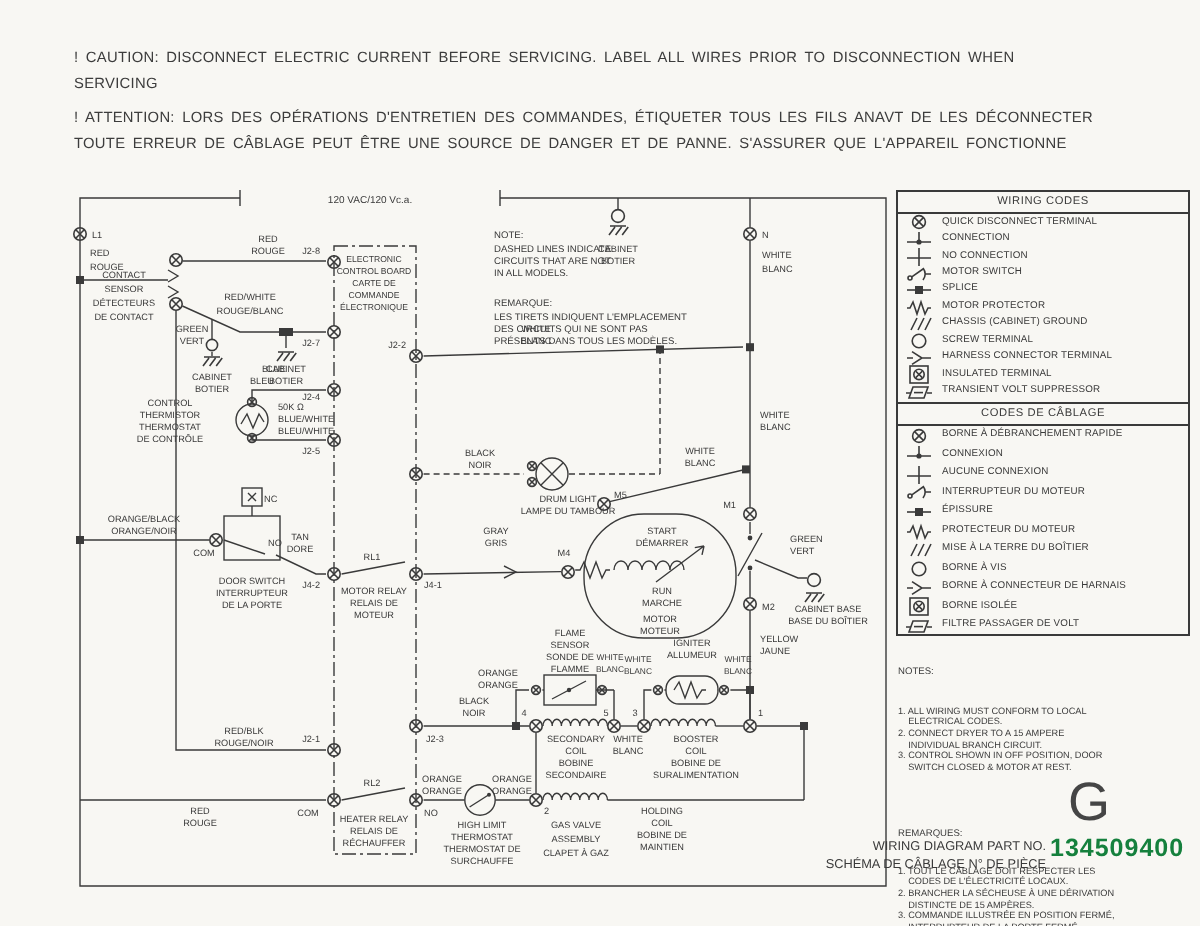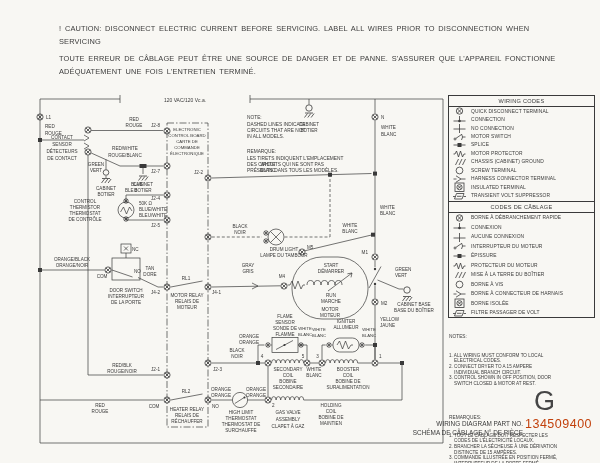--- a/index.html
+++ b/index.html
@@ -1,47 +1,47 @@
 <!DOCTYPE html>
 <html><head>
 <meta charset="utf-8">
 <style>
   html,body{margin:0;padding:0;}
   body{width:600px;height:463px;background:#eceae6;font-family:"Liberation Sans",sans-serif;}
   #page{position:relative;width:600px;height:463px;background:#f8f7f3;color:#3a3a3a;overflow:hidden;}
-  #caution{position:absolute;left:37px;top:22px;width:515px;font-size:7.4px;line-height:13px;letter-spacing:.15px;word-spacing:1.5px;color:#3c3c3c;margin-left:22px;}
+  #caution{position:absolute;left:37px;top:22px;width:515px;font-size:7.4px;line-height:13px;letter-spacing:.15px;word-spacing:1.5px;color:#3c3c3c;}
   #caution .gap{height:4px;}
   #legend{position:absolute;left:448px;top:95px;width:145px;border:.9px solid #3a3a3a;background:#f8f7f3;}
   .leg-hdr{border-bottom:.9px solid #3a3a3a;text-align:center;font-size:5.6px;padding:2px 0;letter-spacing:.3px;}
   .leg-hdr.mid{border-top:.9px solid #3a3a3a;margin-top:1px;}
   .leg-row{display:flex;align-items:center;height:8.45px;padding-left:3px;}
   .leg-row.fr{height:9.5px;}
   .leg-row svg{width:15px;height:10px;flex:0 0 15px;margin-right:4px;}
   .leg-row span{font-size:4.9px;letter-spacing:.1px;white-space:nowrap;}
   #notes{position:absolute;left:449px;top:323px;width:108px;font-size:4.6px;line-height:5.7px;color:#3c3c3c;}
   #notes .hdr{font-size:4.8px;margin-bottom:1px;}
   #notes .blk{margin-bottom:5px;}
   #notes div{white-space:pre;}
   #rev-g{position:absolute;left:534px;top:386px;font-size:27px;color:#454545;font-weight:400;}
   #footer{position:absolute;left:380px;top:416px;width:215px;}
   #footer .lbls{position:absolute;right:72px;top:3px;text-align:right;font-size:6.4px;line-height:9px;white-space:nowrap;}
-  #footer .num{position:absolute;left:145px;top:1px;font-size:12.5px;letter-spacing:.5px;color:#c2410c;}
+  #footer .num{position:absolute;left:145px;top:1px;font-size:12.5px;letter-spacing:.5px;color:#15803d;font-weight:bold;}
   svg text{font-family:"Liberation Sans",sans-serif;fill:#3a3a3a;}
   .sym{stroke:#3a3a3a;stroke-width:.8;fill:none;}
 </style>
 </head>
 <body>
 
 <div id="page">
 
   <div id="caution">
     <div>! CAUTION: DISCONNECT ELECTRIC CURRENT BEFORE SERVICING. LABEL ALL WIRES PRIOR TO DISCONNECTION WHEN SERVICING</div>
     <div class="gap"></div>
+    <div>! ATTENTION: LORS DES OPÉRATIONS D'ENTRETIEN DES COMMANDES, ÉTIQUETER TOUS LES FILS ANAVT DE LES DÉCONNECTER</div>
     <div>TOUTE ERREUR DE CÂBLAGE PEUT ÊTRE UNE SOURCE DE DANGER ET DE PANNE. S'ASSURER QUE L'APPAREIL FONCTIONNE</div>
-    <div>ADÉQUATEMENT UNE FOIS L'ENTRETIEN TERMINÉ.</div>
   </div>
 
   <svg id="schem" width="600" height="463" viewBox="0 0 600 463" style="position:absolute;left:0;top:0;">
     <defs>
       <g id="qd" class="sym">
           <circle r="3.1"></circle>
           <path d="M-2.1,-2.1 L2.1,2.1 M2.1,-2.1 L-2.1,2.1"></path>
         </g>
       <g id="qds" class="sym">
           <circle r="2.2"></circle>

